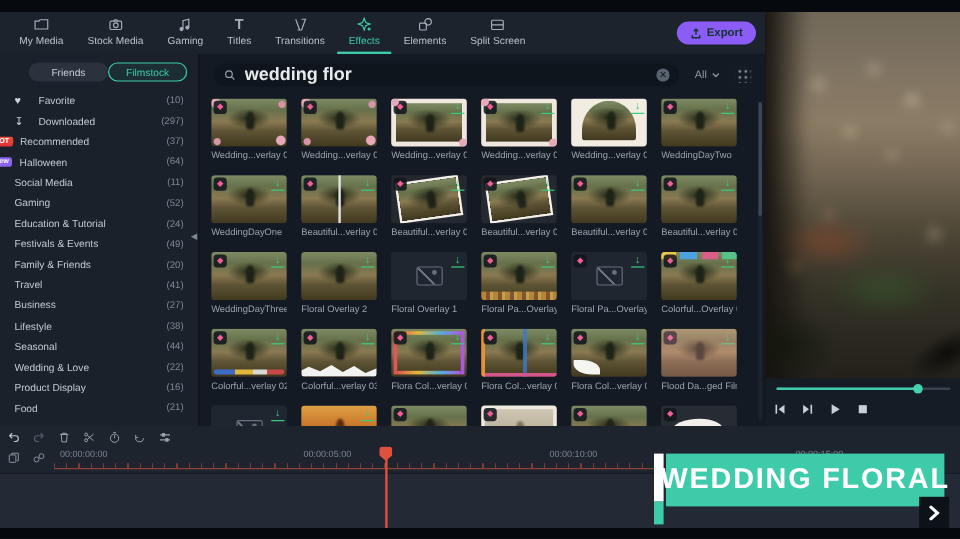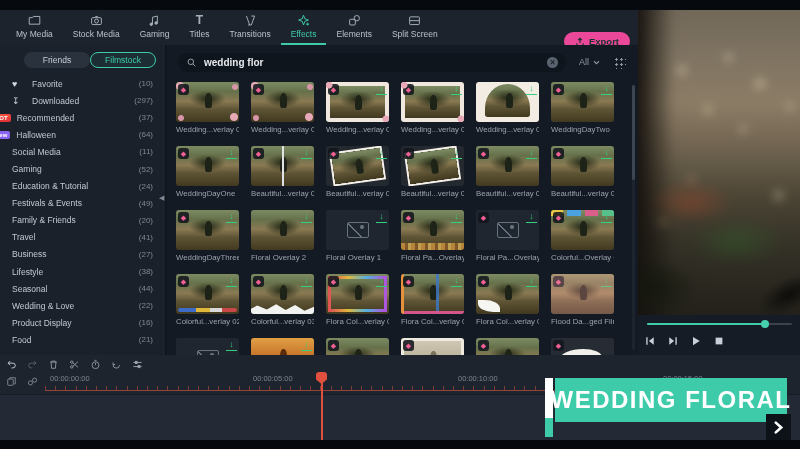--- a/index.html
+++ b/index.html
@@ -9,21 +9,21 @@
   
   .topstrip{position:absolute;left:0;top:0;width:800px;height:10px;background:#06090d;}
 
   
   .topbar{position:absolute;left:0;top:10px;width:638px;height:35px;background:#1c232d;display:flex;align-items:stretch;padding-left:6px;}
   .tab{display:flex;flex-direction:column;align-items:center;justify-content:center;gap:2px;padding:0 10px;color:#b9c1ca;font-size:8.5px;border-bottom:2px solid transparent;cursor:pointer;}
   .tab svg,.tab .glyph{width:13px;height:13px;stroke:#a6afb9;color:#a6afb9;}
   .tab .glyph{font-size:12px;font-weight:bold;line-height:13px;text-align:center;}
   .tab.active{color:#3ecbaa;border-bottom-color:#3ecbaa;}
   .tab.active svg,.tab.active .glyph{stroke:#3ecbaa;color:#3ecbaa;}
-  .export-btn{position:absolute;right:8px;top:22px;height:19px;background:#ec4899;border-radius:10px;display:flex;align-items:center;gap:4px;padding:0 11px;color:#10332b;font-size:9.5px;font-weight:bold;cursor:pointer;}
+  .export-btn{position:absolute;right:8px;top:8px;height:19px;background:#8b5cf6;border-radius:10px;display:flex;align-items:center;gap:4px;padding:0 11px;color:#10332b;font-size:9.5px;font-weight:bold;cursor:pointer;}
 
   
   .sidebar{position:absolute;left:0;top:45px;width:166px;height:310px;background:#1a212b;border-right:1px solid #10151c;}
   .lib-tabs{display:flex;margin:7px 0 4px 24px;}
   .pill{width:66px;height:16px;border-radius:9px;font-size:8.5px;display:flex;align-items:center;justify-content:center;color:#c7ced6;background:#2a323e;cursor:pointer;}
   .pill.active{background:rgba(62,203,170,.08);border:1px solid #3ecbaa;color:#3ecbaa;font-weight:normal;}
   .cats{display:flex;flex-direction:column;padding-top:3px;}
   .cat{height:17.1px;display:flex;align-items:center;padding:0 12px;color:#c2c9d1;font-size:8.5px;cursor:pointer;}
   .cat .cat-ic{width:20px;font-size:9px;color:#cfd5dc;}
   .v-fav .cat-ic::before{content:"\2665";}
@@ -31,21 +31,21 @@
   .cat .cat-badge{display:inline-block;font-size:6px;font-weight:bold;color:#fff;border-radius:2px;padding:1px 3px;margin-right:6px;margin-left:-20px;}
   .v-hot .cat-badge{background:linear-gradient(180deg,#f3503c,#df2f35);}
   .v-new .cat-badge{background:#8a63f2;}
   .cat .cat-label{flex:1;white-space:nowrap;overflow:hidden;}
   .cat .cat-count{color:#7f8893;font-size:8px;}
   .collapse{position:absolute;right:-1px;top:146px;width:7px;height:14px;color:#7f8893;font-size:7px;line-height:14px;cursor:pointer;}
 
   
   .gridpanel{position:absolute;left:167px;top:45px;width:471px;height:310px;background:#141a24;}
   .searchbar{position:absolute;left:11px;top:8px;width:388px;height:19px;background:#0f151d;border-radius:10px;display:flex;align-items:center;padding:0 8px;}
-  .searchbar input{flex:1;background:transparent;border:0;outline:0;color:#e8ebee;font-size:10px;font-weight:bold;margin-left:5px;}
+  .searchbar input{flex:1;background:transparent;border:0;outline:0;color:#e8ebee;font-size:15px;font-weight:bold;margin-left:5px;}
   .clear-x{width:11px;height:11px;border-radius:50%;background:#5a6470;color:#11161d;font-size:8px;line-height:11px;text-align:center;cursor:pointer;}
   .filter{position:absolute;right:38px;top:12px;color:#8f98a2;font-size:9px;display:flex;align-items:center;gap:4px;cursor:pointer;}
   .grid-dots{position:absolute;right:12px;top:11px;width:13px;height:13px;background-image:radial-gradient(#8b949f 1px,transparent 1.4px);background-size:5px 5px;background-position:1px 1px;cursor:pointer;}
   .scrollbar{position:absolute;right:3px;top:40px;bottom:5px;width:3px;background:#1d242d;border-radius:2px;}
   .scrollthumb{position:absolute;top:0;width:3px;height:95px;background:#3c4653;border-radius:2px;cursor:pointer;}
 
   .effects{position:absolute;left:9px;top:37px;width:452px;height:273px;overflow:hidden;display:grid;grid-template-columns:repeat(6,63px);column-gap:12px;row-gap:11px;align-content:start;}
   .fx{width:63px;height:53px;cursor:pointer;}
   .thumb{position:relative;width:63px;height:40px;background:#23292f;border-radius:3px;overflow:hidden;}
   .art{position:absolute;inset:0;background:

